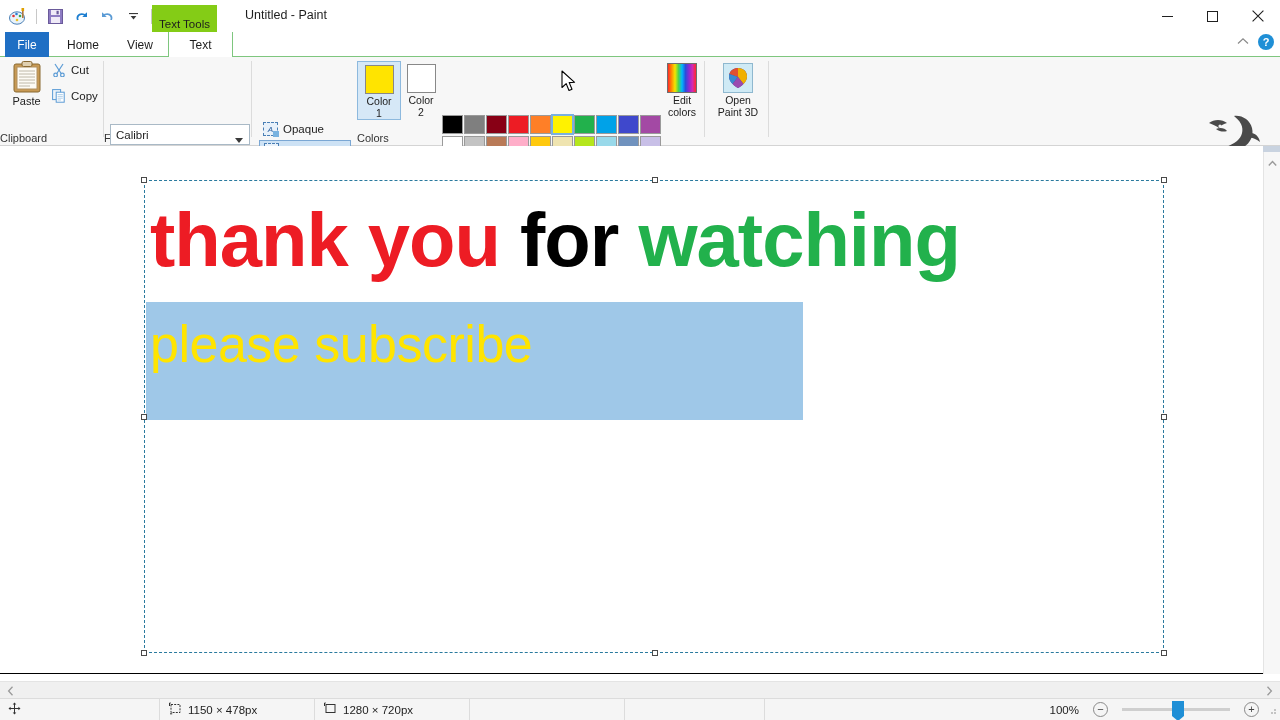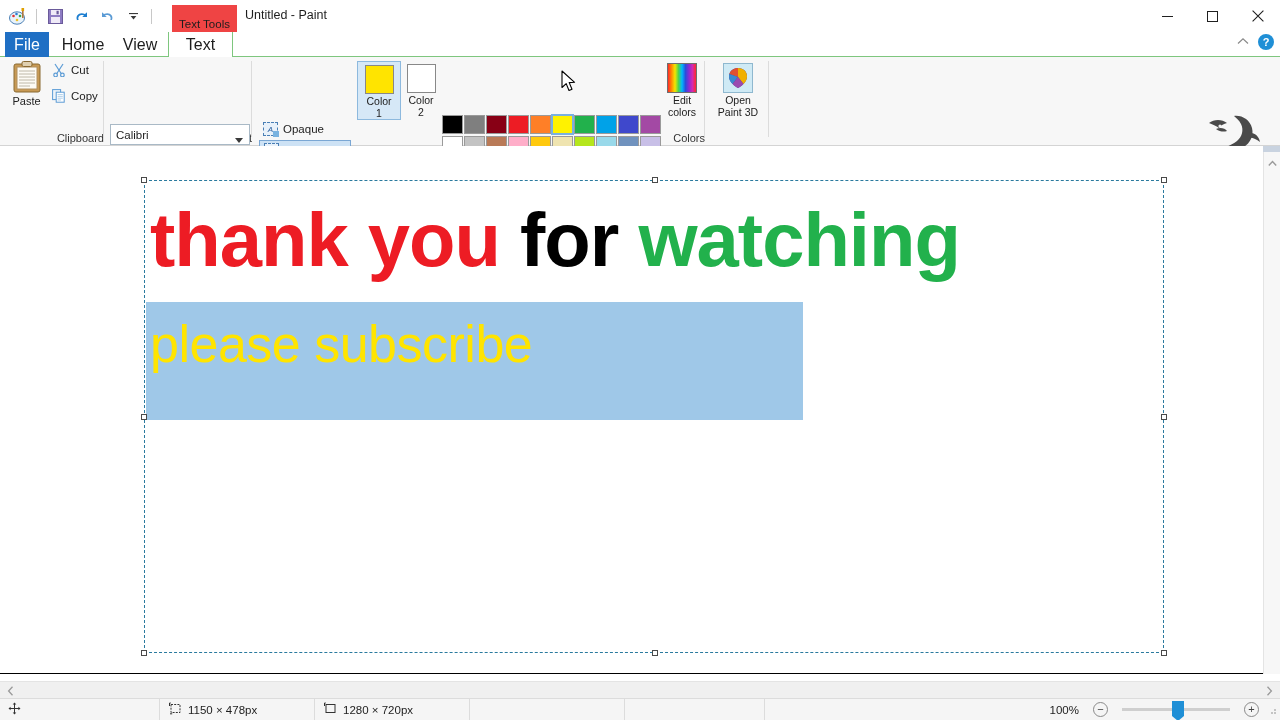--- a/index.html
+++ b/index.html
@@ -15,40 +15,40 @@
   
   .titlebar {
     position:absolute; left:0; top:0; width:1280px; height:32px;
     background:#ffffff;
   }
   .qat { position:absolute; left:6px; top:5px; display:flex; align-items:center; gap:2px; height:22px; }
   .qat-btn { width:24px; height:22px; display:flex; align-items:center; justify-content:center; }
   .qat-sep { width:1px; height:15px; background:#c8c8c8; margin:0 4px; }
 
   .text-tools-tab {
-    position:absolute; left:172px; top:5px; width:65px; height:38px;
-    background:#ef4444; color:#1d1d1d; font-size:11.5px;
+    position:absolute; left:152px; top:5px; width:65px; height:38px;
+    background:#84cc16; color:#1d1d1d; font-size:11.5px;
     display:flex; align-items:center; justify-content:center;
   }
   .win-title {
     position:absolute; left:245px; top:8px; font-size:12.5px; color:#1d1d1d;
   }
   .wbtns { position:absolute; right:0; top:0; display:flex; height:32px; }
   .wbtn { width:45px; height:32px; display:flex; align-items:center; justify-content:center; }
   .wbtn svg { display:block; }
 
   
   .tabstrip {
     position:absolute; left:0; top:32px; width:1280px; height:25px;
     background:#ffffff;
     border-bottom:1px solid #7ec67e;
   }
   .tab {
     position:absolute; top:0; height:25px; display:flex; align-items:center;
-    justify-content:center; font-size:16px; color:#1d1d1d; cursor:default;
+    justify-content:center; font-size:12px; color:#1d1d1d; cursor:default;
   }
   .tab.file { left:5px; width:44px; background:#1f6fc4; color:#fff; }
   .tab.home { left:57px; width:52px; }
   .tab.view { left:117px; width:46px; }
   .tab.text {
     left:168px; width:65px; background:#ffffff;
     border-left:1px solid #7ec67e; border-right:1px solid #7ec67e; border-top:none;
     border-bottom:1px solid #ffffff; height:26px;
   }
   .tab-right { position:absolute; right:6px; top:2px; display:flex; align-items:center; gap:9px; }
@@ -58,21 +58,21 @@
     display:flex; align-items:center; justify-content:center;
   }
 
   
   .ribbon {
     position:absolute; left:0; top:57px; width:1280px; height:89px;
     background:#f7f7f7; border-bottom:1px solid #d4d4d4;
   }
   .grp { position:absolute; top:0; height:89px; }
   .grp-label {
-    position:absolute; bottom:2px; width:100%; text-align:right;
+    position:absolute; bottom:2px; width:100%; text-align:left;
     font-size:11px; color:#333;
   }
   .grp-div { position:absolute; top:4px; width:1px; height:76px; background:#dcdcdc; }
 
   
   .paste-btn { position:absolute; left:8px; top:4px; width:37px; text-align:center; }
   .paste-lbl { font-size:11px; color:#222; margin-top:1px; }
   .clip-sm { position:absolute; display:flex; align-items:center; gap:5px; font-size:11.5px; color:#222; }
 
   

